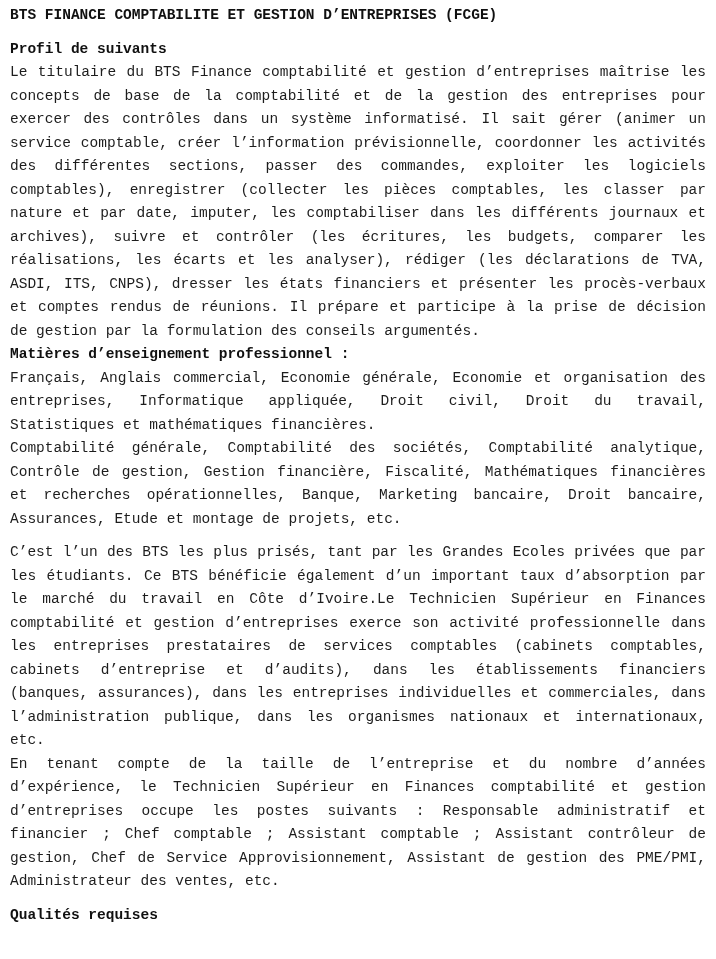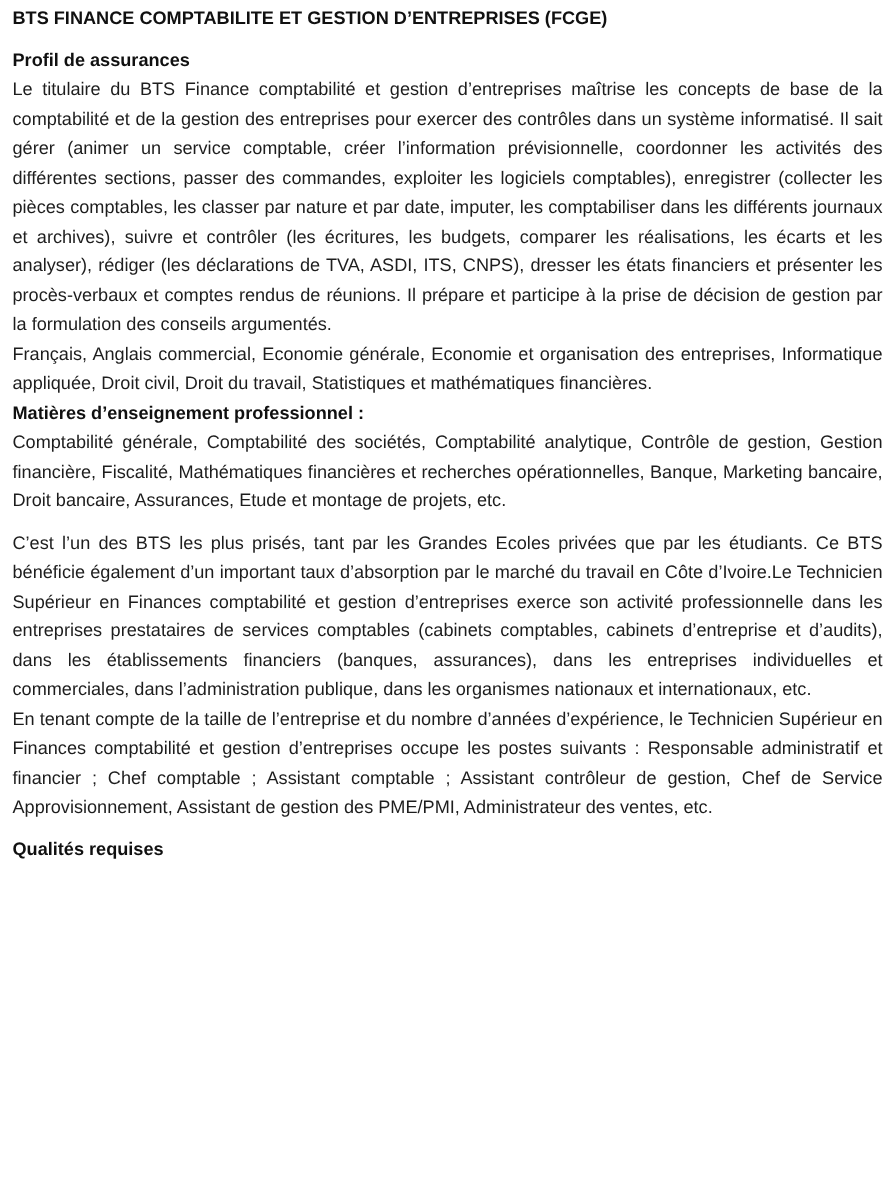--- a/index.html
+++ b/index.html
@@ -7,21 +7,21 @@
     padding: 0;
     background: #ffffff;
   }
   .page {
     width: 716px;
     height: 959px;
     box-sizing: border-box;
     padding: 4px 10px 0 10px;
     background: #ffffff;
     color: #1d1d1d;
-    font-family: Liberation Sans, sans-serif;
+    font-family: Liberation Mono, monospace;
     font-size: 14.5px;
     line-height: 23.5px;
     overflow: hidden;
   }
   .block { margin: 0; }
   .heading {
     font-weight: 700;
     color: #101010;
   }
   .paragraph {
@@ -29,21 +29,21 @@
   }
   .gap-after {
     margin-bottom: 10px;
   }
 </style>
 </head>
 <body>
 
 <div class="page">
     <div class="block heading gap-after">BTS FINANCE COMPTABILITE ET GESTION D’ENTREPRISES (FCGE)</div>
-    <div class="block heading">Profil de assurances</div>
+    <div class="block heading">Profil de suivants</div>
     <div class="block paragraph">Le titulaire du BTS Finance comptabilité et gestion d’entreprises maîtrise les concepts de base de la comptabilité et de la gestion des entreprises pour exercer des contrôles dans un système informatisé. Il sait gérer (animer un service comptable, créer l’information prévisionnelle, coordonner les activités des différentes sections, passer des commandes, exploiter les logiciels comptables), enregistrer (collecter les pièces comptables, les classer par nature et par date, imputer, les comptabiliser dans les différents journaux et archives), suivre et contrôler (les écritures, les budgets, comparer les réalisations, les écarts et les analyser), rédiger (les déclarations de TVA, ASDI, ITS, CNPS), dresser les états financiers et présenter les procès-verbaux et comptes rendus de réunions. Il prépare et participe à la prise de décision de gestion par la formulation des conseils argumentés.</div>
+    <div class="block heading">Matières d’enseignement professionnel :</div>
     <div class="block paragraph">Français, Anglais commercial, Economie générale, Economie et organisation des entreprises, Informatique appliquée, Droit civil, Droit du travail, Statistiques et mathématiques financières.</div>
-    <div class="block heading">Matières d’enseignement professionnel :</div>
     <div class="block paragraph gap-after">Comptabilité générale, Comptabilité des sociétés, Comptabilité analytique, Contrôle de gestion, Gestion financière, Fiscalité, Mathématiques financières et recherches opérationnelles, Banque, Marketing bancaire, Droit bancaire, Assurances, Etude et montage de projets, etc.</div>
     <div class="block paragraph">C’est l’un des BTS les plus prisés, tant par les Grandes Ecoles privées que par les étudiants. Ce BTS bénéficie également d’un important taux d’absorption par le marché du travail en Côte d’Ivoire.Le Technicien Supérieur en Finances comptabilité et gestion d’entreprises exerce son activité professionnelle dans les entreprises prestataires de services comptables (cabinets comptables, cabinets d’entreprise et d’audits), dans les établissements financiers (banques, assurances), dans les entreprises individuelles et commerciales, dans l’administration publique, dans les organismes nationaux et internationaux, etc.</div>
     <div class="block paragraph gap-after">En tenant compte de la taille de l’entreprise et du nombre d’années d’expérience, le Technicien Supérieur en Finances comptabilité et gestion d’entreprises occupe les postes suivants : Responsable administratif et financier ; Chef comptable ; Assistant comptable ; Assistant contrôleur de gestion, Chef de Service Approvisionnement, Assistant de gestion des PME/PMI, Administrateur des ventes, etc.</div>
     <div class="block heading">Qualités requises</div>
   </div>
 
 </body></html>

